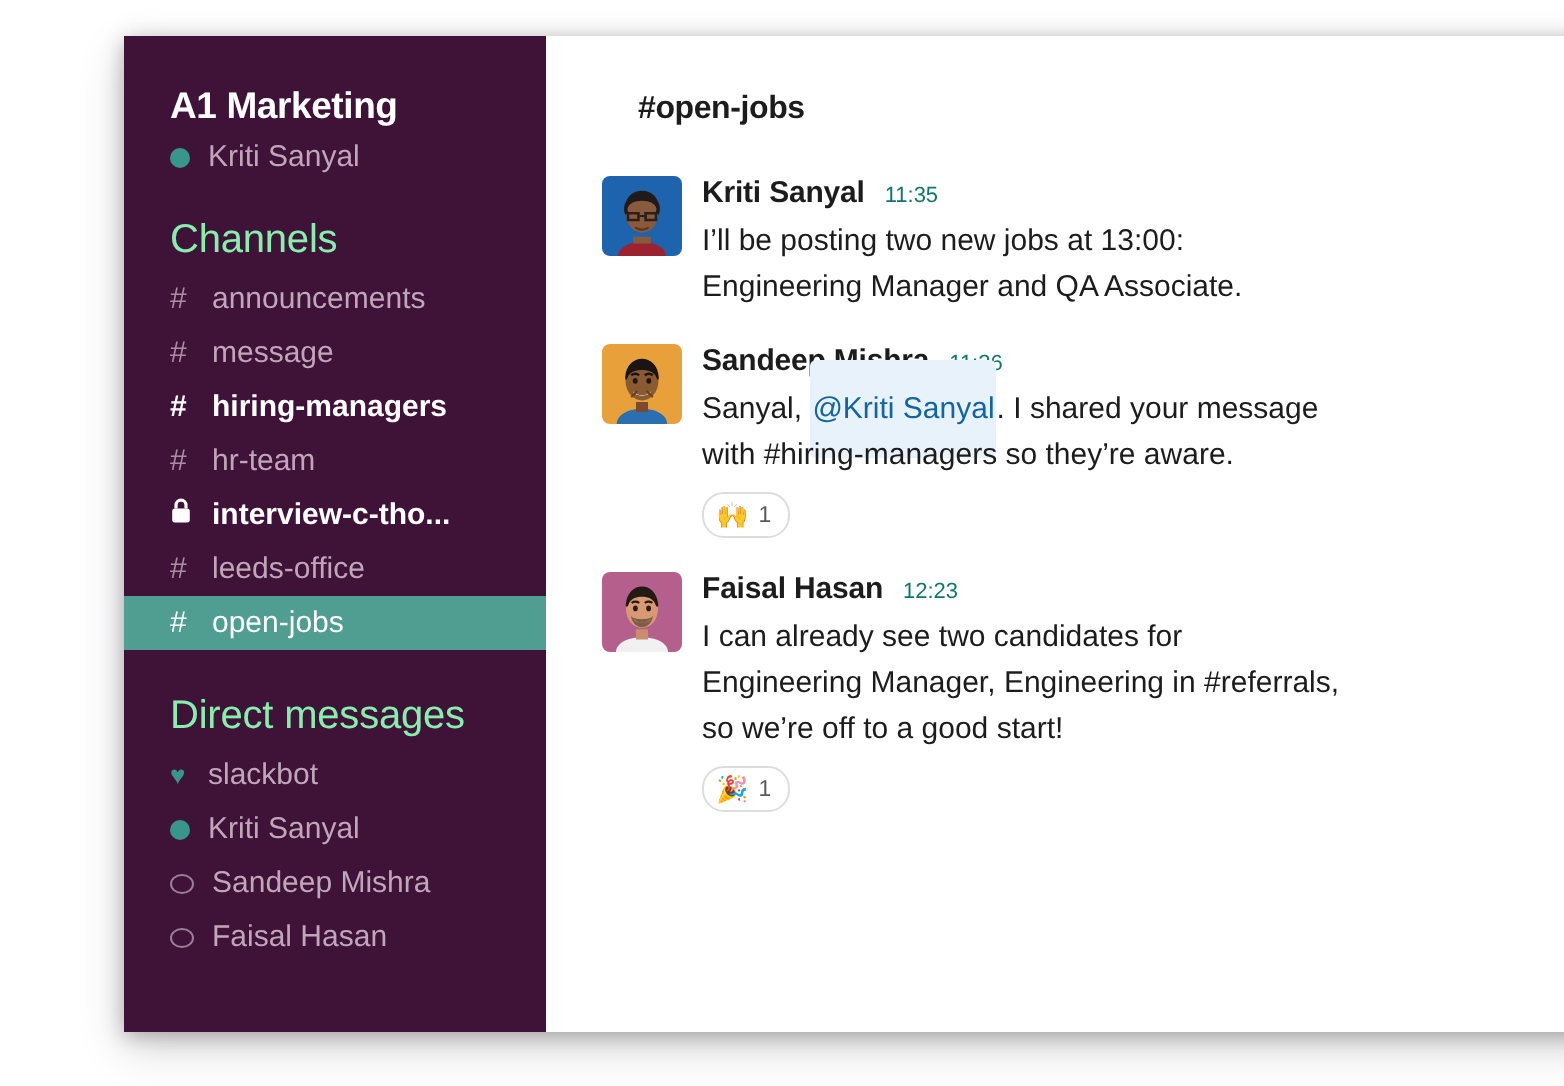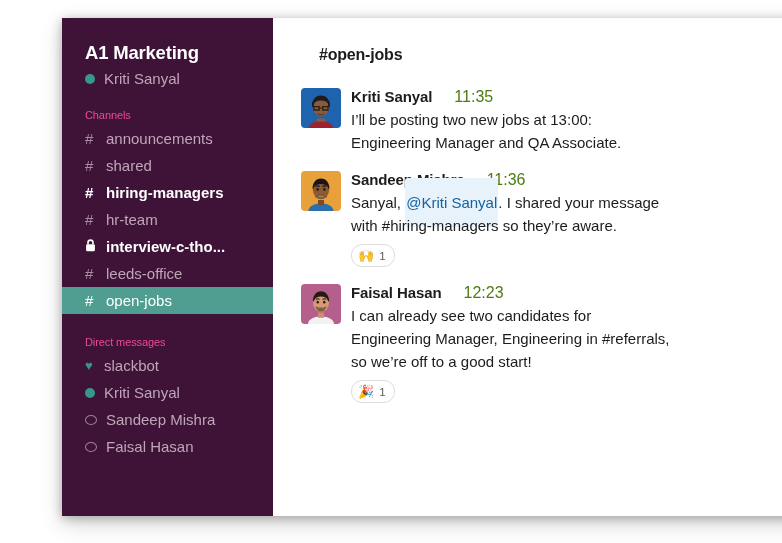--- a/index.html
+++ b/index.html
@@ -71,22 +71,22 @@
   }
   .presence.heart {
     color: #38978d;
     font-size: 13px;
     line-height: 10px;
     width: 12px;
     flex: 0 0 12px;
     margin-right: 7px;
   }
   .section-title {
-    color: #ec4899;
-    font-size: 11px;
+    color: #86efac;
+    font-size: 20px;
     padding: 22px 0 4px 23px;
     letter-spacing: -0.1px;
   }
   .nav-row {
     display: flex;
     align-items: center;
     height: 27px;
     padding-left: 23px;
     font-size: 15px;
     color: #bfa6b8;
@@ -157,23 +157,23 @@
     line-height: 18px;
     margin-bottom: 2px;
   }
   .author {
     font-size: 15px;
     font-weight: bold;
     color: #1d1c1d;
     letter-spacing: -0.1px;
   }
   .timestamp {
-    font-size: 16px;
-    color: #4d7c0f;
-    margin-left: 22px;
+    font-size: 11px;
+    color: #0f766e;
+    margin-left: 10px;
   }
   .msg-text {
     font-size: 15px;
     color: #1d1c1d;
     line-height: 23px;
     max-width: 320px;
   }
   .mention {
     color: #1264a3;
     background: #e8f2fb;
@@ -217,21 +217,21 @@
     </div>
 
     <div class="section-title">Channels</div>
     <div id="channel-list">
         <div class="nav-row">
           <span class="sigil">#</span>
           <span>announcements</span>
         </div>
         <div class="nav-row">
           <span class="sigil">#</span>
-          <span>shared</span>
+          <span>message</span>
         </div>
         <div class="nav-row unread">
           <span class="sigil">#</span>
           <span>hiring-managers</span>
         </div>
         <div class="nav-row">
           <span class="sigil">#</span>
           <span>hr-team</span>
         </div>
         <div class="nav-row unread">

